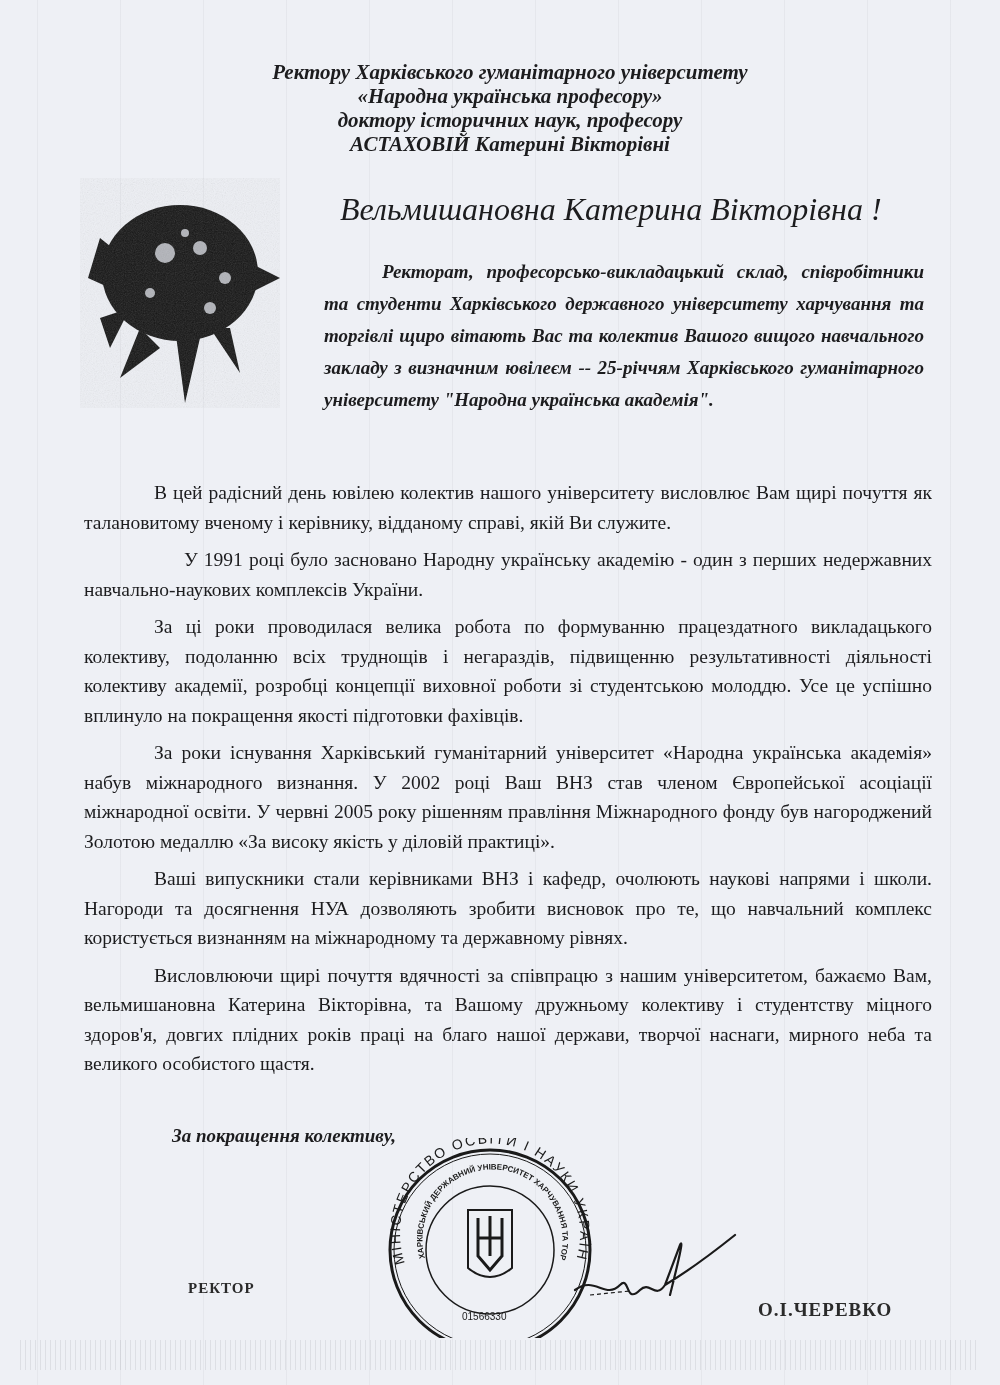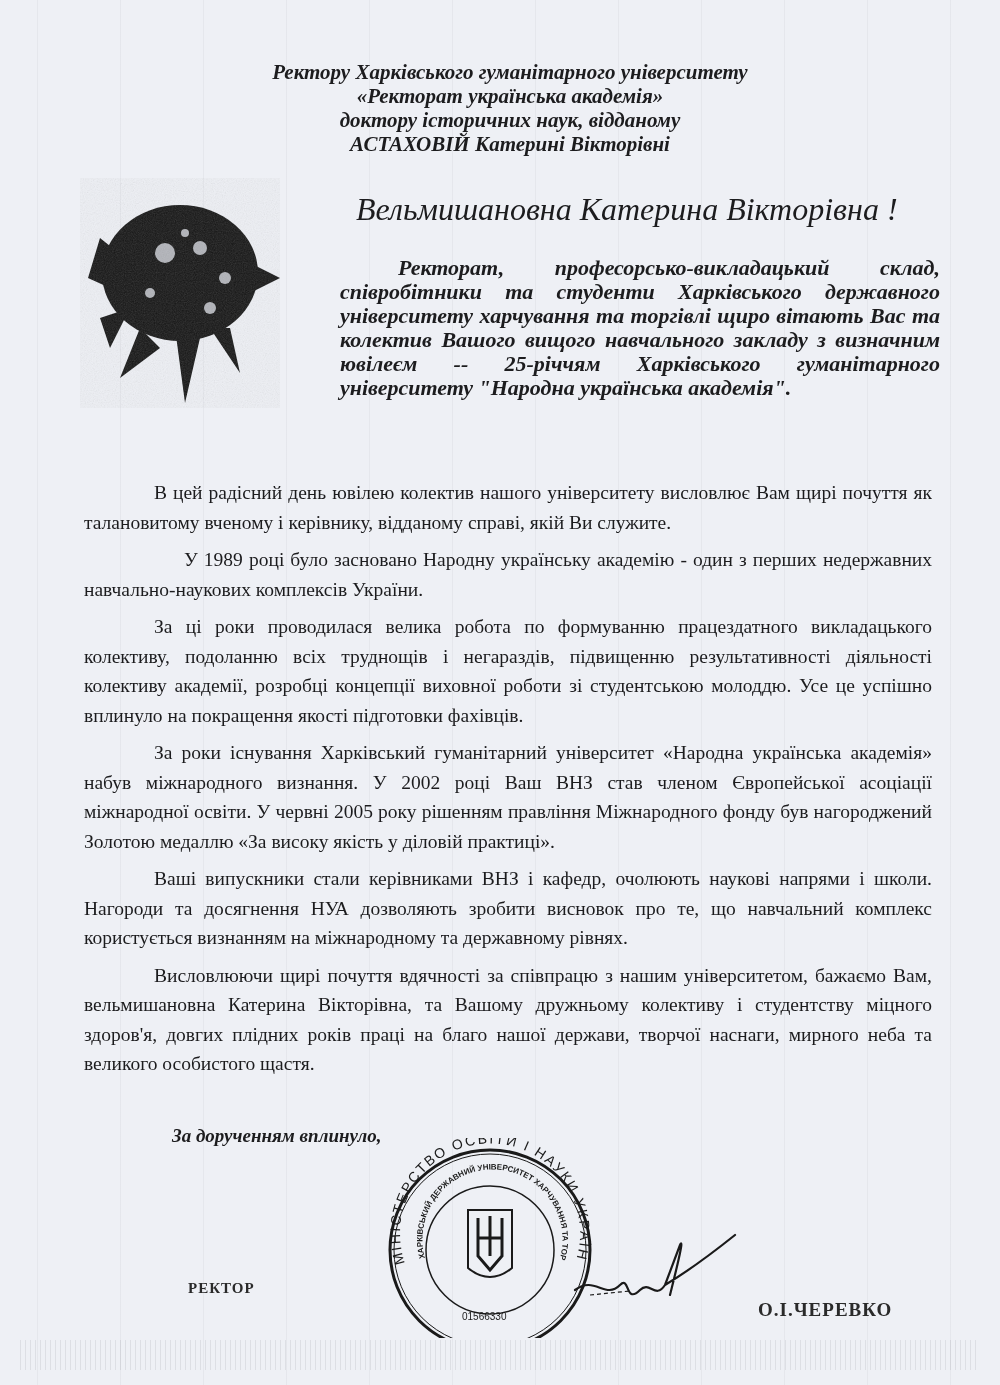--- a/index.html
+++ b/index.html
@@ -17,29 +17,29 @@
       #eef0f5;
     padding-left: 40px;
   }
   .addressee {
     position: absolute; left: 200px; top: 60px; width: 620px;
     text-align: center; font-weight: bold; font-style: italic;
     font-size: 21px; line-height: 24px;
   }
   .addressee div { white-space: nowrap; }
   .greeting {
-    position: absolute; left: 356px; top: 189px; width: 580px;
+    position: absolute; left: 340px; top: 189px; width: 580px;
     font-style: italic; font-size: 32px; line-height: 40px; white-space: nowrap;
   }
   .bouquet {
     position: absolute; left: 80px; top: 178px; width: 200px; height: 230px;
   }
   .intro {
-    position: absolute; left: 340px; top: 256px; width: 600px;
-    font-weight: bold; font-style: italic; font-size: 22px; line-height: 24px;
+    position: absolute; left: 324px; top: 256px; width: 600px;
+    font-weight: bold; font-style: italic; font-size: 19px; line-height: 32px;
     text-align: justify; text-indent: 58px;
   }
   .body-text {
     position: absolute; left: 72px; top: 478px; width: 860px;
     font-size: 19.5px; line-height: 29.5px;
   }
   .body-text p {
     margin: 0 0 8px 12px; text-align: justify; text-indent: 70px;
   }
   .body-text p.indent-wide { text-indent: 100px; }
@@ -67,22 +67,22 @@
     opacity: 0.6;
   }
 </style>
 </head>
 <body>
 
 <div class="page">
 
   <div class="addressee">
     <div>Ректору  Харківського гуманітарного університету</div>
-    <div>«Ректорат українська академія»</div>
-    <div>доктору історичних наук, відданому</div>
+    <div>«Народна українська професору»</div>
+    <div>доктору історичних наук, професору</div>
     <div>АСТАХОВІЙ Катерині Вікторівні</div>
   </div>
 
   <div class="bouquet">
     <svg width="200" height="230" viewBox="0 0 200 230">
       <defs>
         <filter id="grain">
           <feTurbulence type="fractalNoise" baseFrequency="0.9" numOctaves="2" result="n"></feTurbulence>
           <feColorMatrix type="saturate" values="0"></feColorMatrix>
           <feComponentTransfer>
@@ -111,29 +111,29 @@
       <rect width="200" height="230" fill="#888" filter="url(#grain)" opacity="0.35"></rect>
     </svg>
   </div>
 
   <div class="greeting">Вельмишановна Катерина Вікторівна !</div>
 
   <div class="intro">Ректорат, професорсько-викладацький склад, співробітники та студенти Харківського державного університету харчування та торгівлі щиро вітають Вас та колектив Вашого вищого навчального закладу з визначним ювілеєм -- 25-річчям Харківського гуманітарного університету "Народна українська академія".</div>
 
   <div class="body-text">
     <p>В цей радісний день ювілею колектив нашого університету висловлює Вам щирі почуття як талановитому вченому і керівнику, відданому справі, якій Ви служите.</p>
-    <p class="indent-wide">У 1989 році було засновано Народну українську академію - один з перших недержавних навчально-наукових комплексів України.</p>
+    <p class="indent-wide">У 1991 році було засновано Народну українську академію - один з перших недержавних навчально-наукових комплексів України.</p>
     <p>За ці роки проводилася велика робота по формуванню працездатного викладацького колективу, подоланню всіх труднощів і негараздів, підвищенню результативності діяльності колективу академії, розробці концепції виховної роботи зі студентською молоддю. Усе це успішно вплинуло на покращення якості підготовки фахівців.</p>
     <p>За роки існування Харківський гуманітарний університет «Народна українська академія» набув міжнародного визнання. У 2002 році Ваш ВНЗ став членом Європейської асоціації міжнародної освіти. У червні 2005 року рішенням правління Міжнародного фонду був нагороджений Золотою медаллю «За високу якість у діловій практиці».</p>
     <p>Ваші випускники стали керівниками ВНЗ і кафедр, очолюють наукові напрями і школи. Нагороди та досягнення НУА дозволяють зробити висновок про те, що навчальний комплекс користується визнанням на міжнародному та державному рівнях.</p>
     <p>Висловлюючи щирі почуття вдячності за співпрацю з нашим університетом, бажаємо Вам, вельмишановна Катерина Вікторівна, та Вашому дружньому колективу і студентству міцного здоров'я, довгих плідних років праці на благо нашої держави, творчої наснаги, мирного неба та великого особистого щастя.</p>
   </div>
 
   <div class="closing">
-    <div>За дорученням вплинуло,</div>
+    <div>За покращення колективу,</div>
   </div>
 
   <div class="stamp">
     <svg width="240" height="200" viewBox="0 0 240 200">
       <defs>
         <path id="outerArc" d="M 35,125 A 90,90 0 1,1 205,125"></path>
         <path id="innerArc" d="M 55,120 A 70,70 0 1,1 190,120"></path>
       </defs>
       <circle cx="120" cy="112" r="100" fill="none" stroke="#1a1a1a" stroke-width="3"></circle>
       <circle cx="120" cy="112" r="96" fill="none" stroke="#1a1a1a" stroke-width="1"></circle>

